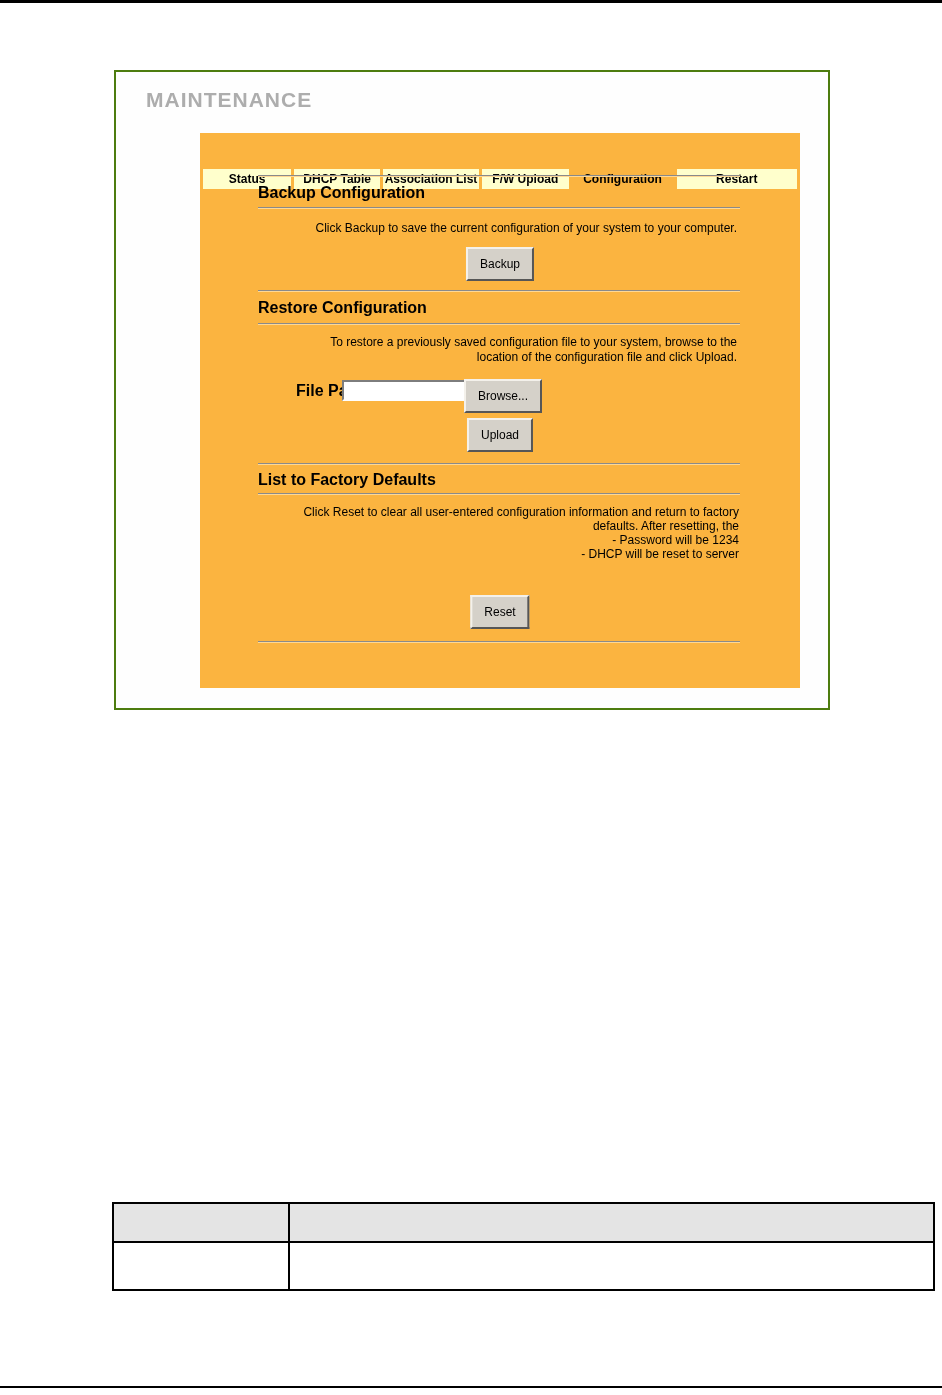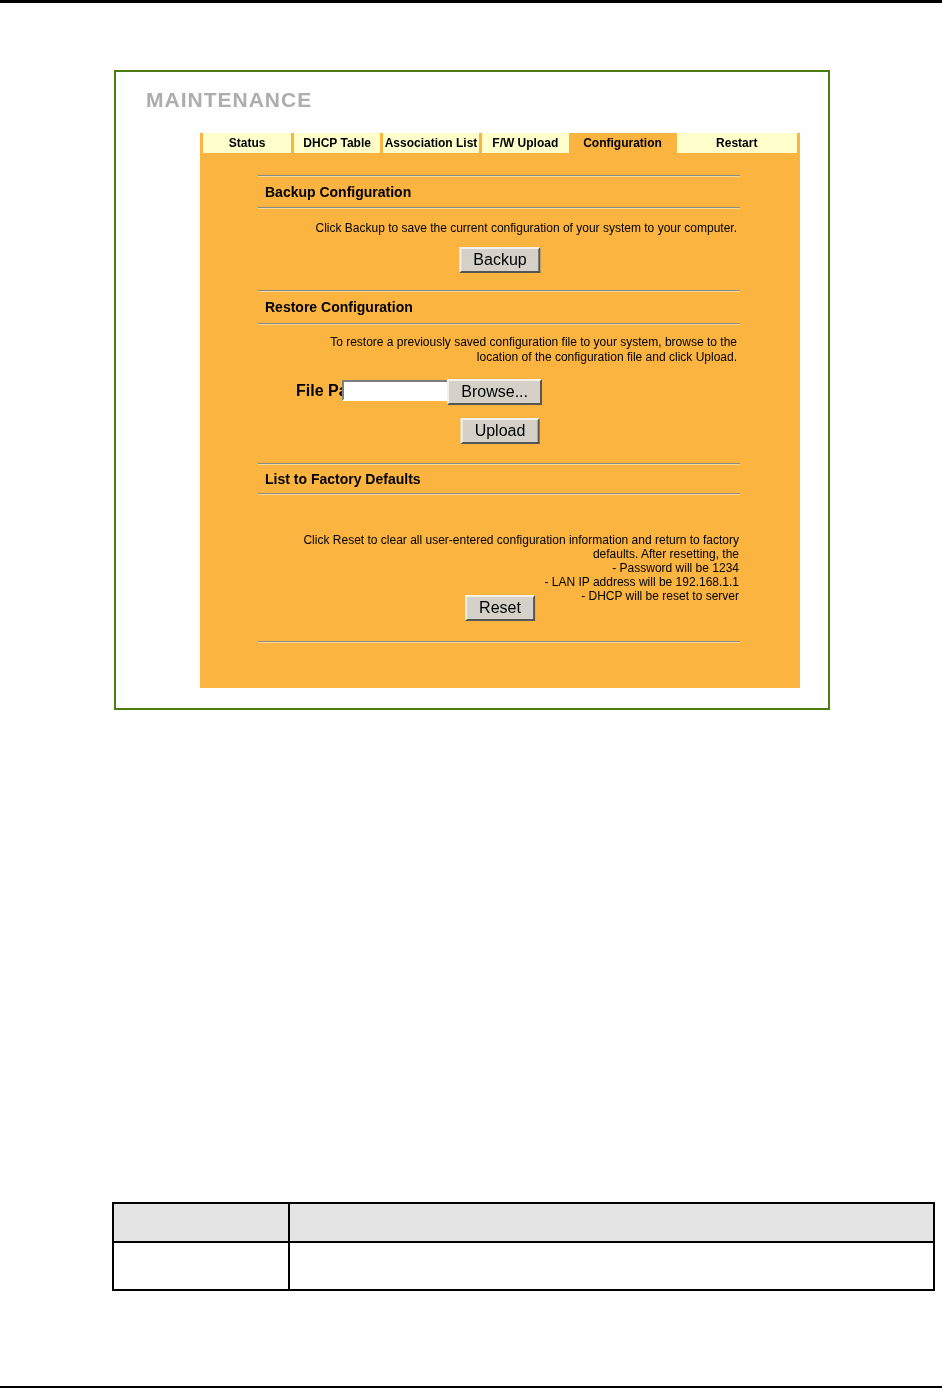--- a/index.html
+++ b/index.html
@@ -26,50 +26,50 @@
   .page-title {
     position:absolute; left:30px; top:16px;
     font-size:21px; font-weight:bold; letter-spacing:1px;
     color:var(--title-gray,#ADADAD);
   }
   .panel {
     position:absolute; left:84px; top:61px; width:600px; height:555px;
     background:var(--panel-orange,#FBB440);
   }
   .tabs {
-    display:flex; height:20px; padding:0 3px; column-gap:3px;
+    display:flex; height:20px; padding:0 3px; column-gap:3px;margin-top:36px;
   }
   .tab {
     background:var(--tab-cream,#FFFFCC);
     font-size:12px; font-weight:bold; line-height:20px; text-align:center;
     white-space:nowrap; overflow:hidden; cursor:pointer;
   }
   .tab.active { background:transparent; }
   .rule {
     position:absolute; left:58px; width:482px; height:2px;
     border-top:1px solid var(--rule-gray,#8A8A8A);
     border-bottom:1px solid #ffd894;
   }
   .sec-heading {
-    position:absolute; left:65px;
-    font-size:14px; font-weight:bold;
+    position:absolute; left:58px;
+    font-size:16px; font-weight:bold;
   }
   .body-text {
     position:absolute; left:77px; width:460px;
     font-size:12px; line-height:15px;text-align:right;
   }
   .body-line { white-space:nowrap; }
-  .factory-text { line-height:14px;margin-top:28px; }
+  .factory-text { line-height:14px; }
   .btn95 {
     position:absolute; left:50%; transform:translateX(-50%);
     background:var(--button-face,#D5D1C9);
     border-top:2px solid #F4F1EB; border-left:2px solid #F4F1EB;
     border-right:2px solid #565656; border-bottom:2px solid #565656;
     font-family:"Liberation Sans", sans-serif;
-    font-size:16px; color:#000; padding:2px 12px; cursor:pointer;
+    font-size:12px; color:#000; padding:8px 12px; cursor:pointer;
     white-space:nowrap;
   }
   .filepath-label {
     position:absolute; left:78px; top:249px;
     font-size:16px; font-weight:bold; line-height:18px;padding-left:18px;
   }
   .filepath-input {
     position:absolute; left:142px; top:247px; width:136px; height:21px;
     background:#fff;
     border-top:2px solid #7d7d7d; border-left:2px solid #7d7d7d;
@@ -132,21 +132,20 @@
     <button class="btn95 browse-btn">Browse...</button>
     <button class="btn95 upload-btn">Upload</button>
 
     <div class="rule" style="top:330px"></div>
     <div class="sec-heading" style="top:338px">List to Factory Defaults</div>
     <div class="rule" style="top:360px"></div>
     <div class="body-text factory-text" style="top:372px; left:79px">
       <div class="body-line">Click Reset to clear all user-entered configuration information and return to factory</div>
       <div class="body-line">defaults. After resetting, the</div>
       <div class="body-line">- Password will be 1234</div>
-      <div class="body-line">- LAN IP address will be 192.168.1.1</div>
       <div class="body-line">- DHCP will be reset to server</div>
     </div>
     <button class="btn95 reset-btn">Reset</button>
 
     <div class="rule" style="top:508px"></div>
   </div>
 </div>
 
 <table class="ref-table">
   <tbody>

